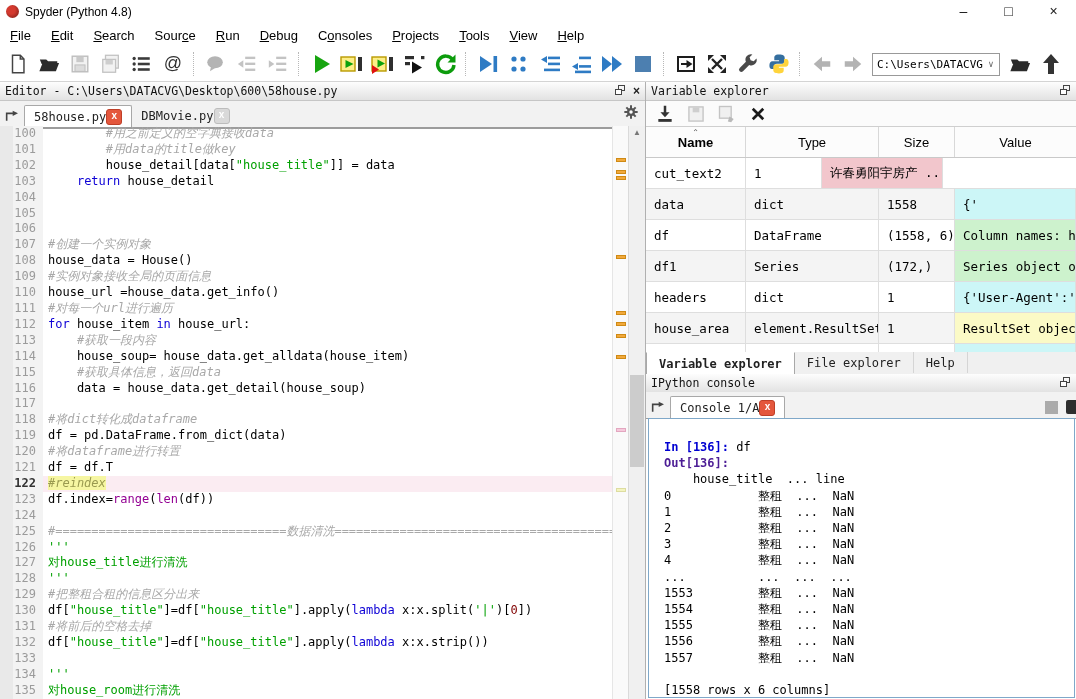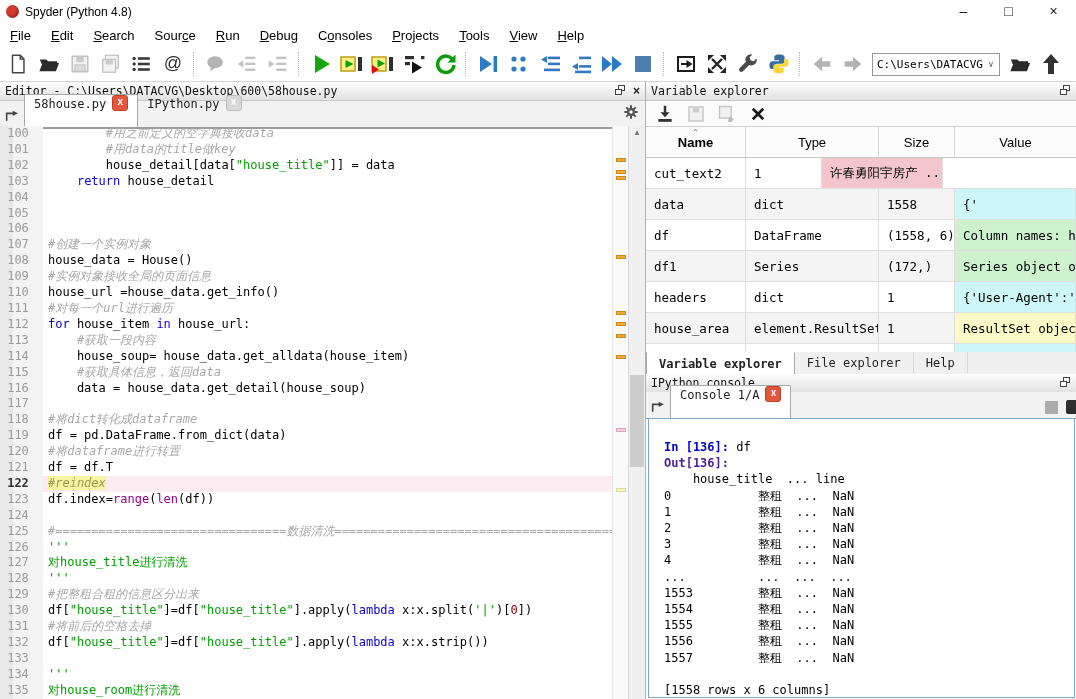--- a/index.html
+++ b/index.html
@@ -22,32 +22,32 @@
   .wdbox{width:122px;height:21px;border:1px solid #999;background:#fff;display:flex;align-items:center;
          font:11px "DejaVu Sans Mono",monospace;padding-left:4px;margin:12px 4px}
   .wdbox .dd{margin-left:auto;width:16px;height:100%;display:flex;align-items:center;justify-content:center;color:#666;font-size:9px}
   
   .main{position:absolute;top:82px;left:0;width:1048px;height:617px}
   .phead{height:18px;background:linear-gradient(#fdfdfd,#e2e2e2);border-bottom:1px solid #c6c6c6;
          font:11.5px "DejaVu Sans Mono",monospace;display:flex;align-items:center;padding:0 5px;color:#111}
   .phead .hicons{margin-left:auto;display:flex;gap:7px;align-items:center}
   .tabbar{height:26px;background:#f2f2f2;display:flex;align-items:flex-end;border-bottom:2px solid #9c9c9c;position:relative}
   .browse{width:24px;height:22px;display:flex;align-items:center;justify-content:center}
-  .etab{height:22px;display:flex;align-items:flex-end;gap:6px;padding:16px 9px;font:12px "DejaVu Sans Mono",monospace;color:#222;box-sizing:border-box}
+  .etab{height:22px;display:flex;align-items:center;padding:0 9px;font:12px "DejaVu Sans Mono",monospace;color:#222;box-sizing:border-box}
   .etab.active{background:#fff;border:1px solid #a8a8a8;border-bottom:none;border-top-left-radius:2px;border-top-right-radius:2px}
   .closebox{width:14px;height:14px;border-radius:3px;background:#e4573d;border:1px solid #bf3f28;color:#fff;
             font:bold 10px/12px "Liberation Sans",sans-serif;text-align:center}
   .closebox.gray{background:#d9d9d9;border-color:#bcbcbc}
   
   .editor{position:absolute;left:0;top:0;width:645px;height:617px;background:#fff}
   .codewrap{position:absolute;top:44px;left:0;right:33px;bottom:0;overflow:hidden;
             font:12px/15.92px "DejaVu Sans Mono",monospace;white-space:pre}
   .crow{display:flex;height:15.92px}
   .lnum{width:43px;flex:0 0 43px;background:linear-gradient(to right,#e9e9e9 13px,#f3f3f3 13px);
-        color:#9b9b9b;text-align:center;padding-right:7px;box-sizing:border-box}
+        color:#9b9b9b;text-align:right;padding-right:7px;box-sizing:border-box}
   .ccode{flex:1;padding-left:5px}
   .crow.cur .ccode{background:#fbecf2}
   .crow.cur .lnum{color:#333;font-weight:bold}
   .s-tx{color:#000}.s-cm{color:#a8a8a8;font-style:italic}.s-kw{color:#0d00d6}
   .s-str{color:#00a000}.s-bi{color:#930093}.s-num{color:#800000}
   .s-hl{color:#9a9a50;font-style:italic;background:#f6f6a2}
   .scrollflag{position:absolute;top:44px;right:16px;width:16px;bottom:0;background:#fafafa;border-left:1px solid #e6e6e6}
   .sfm{position:absolute;left:3px;width:10px;height:4px;background:#f2a93b;border:1px solid #cf8a14;box-sizing:border-box}
   .sfm.p{background:#f6c9dc;border-color:#e3a7c0}
   .sfm.y{background:#f4f4c0;border-color:#ddddA0}
@@ -341,21 +341,21 @@
             <path d="M4 19V8h10" fill="none" stroke="#444" stroke-width="2.4"></path>
             <path d="M13 4l8 4-8 4z" fill="#444"></path>
           </svg>
         </span>
       <span style="display:flex;align-items:flex-end">
           <span class="etab active">
             <span>58house.py</span>
             <span class="closebox">x</span>
           </span>
           <span class="etab">
-            <span>IPython.py</span>
+            <span>DBMovie.py</span>
             <span class="closebox gray">x</span>
           </span>
         </span>
       <span style="margin-left:auto;margin-right:6px;align-self:center"><svg width="16" height="16" viewBox="0 0 24 24">
             <g stroke="#555" stroke-width="3">
               <line x1="12" y1="2" x2="12" y2="22"></line>
               <line x1="2" y1="12" x2="22" y2="12"></line>
               <line x1="5" y1="5" x2="19" y2="19"></line>
               <line x1="19" y1="5" x2="5" y2="19"></line>
             </g>

